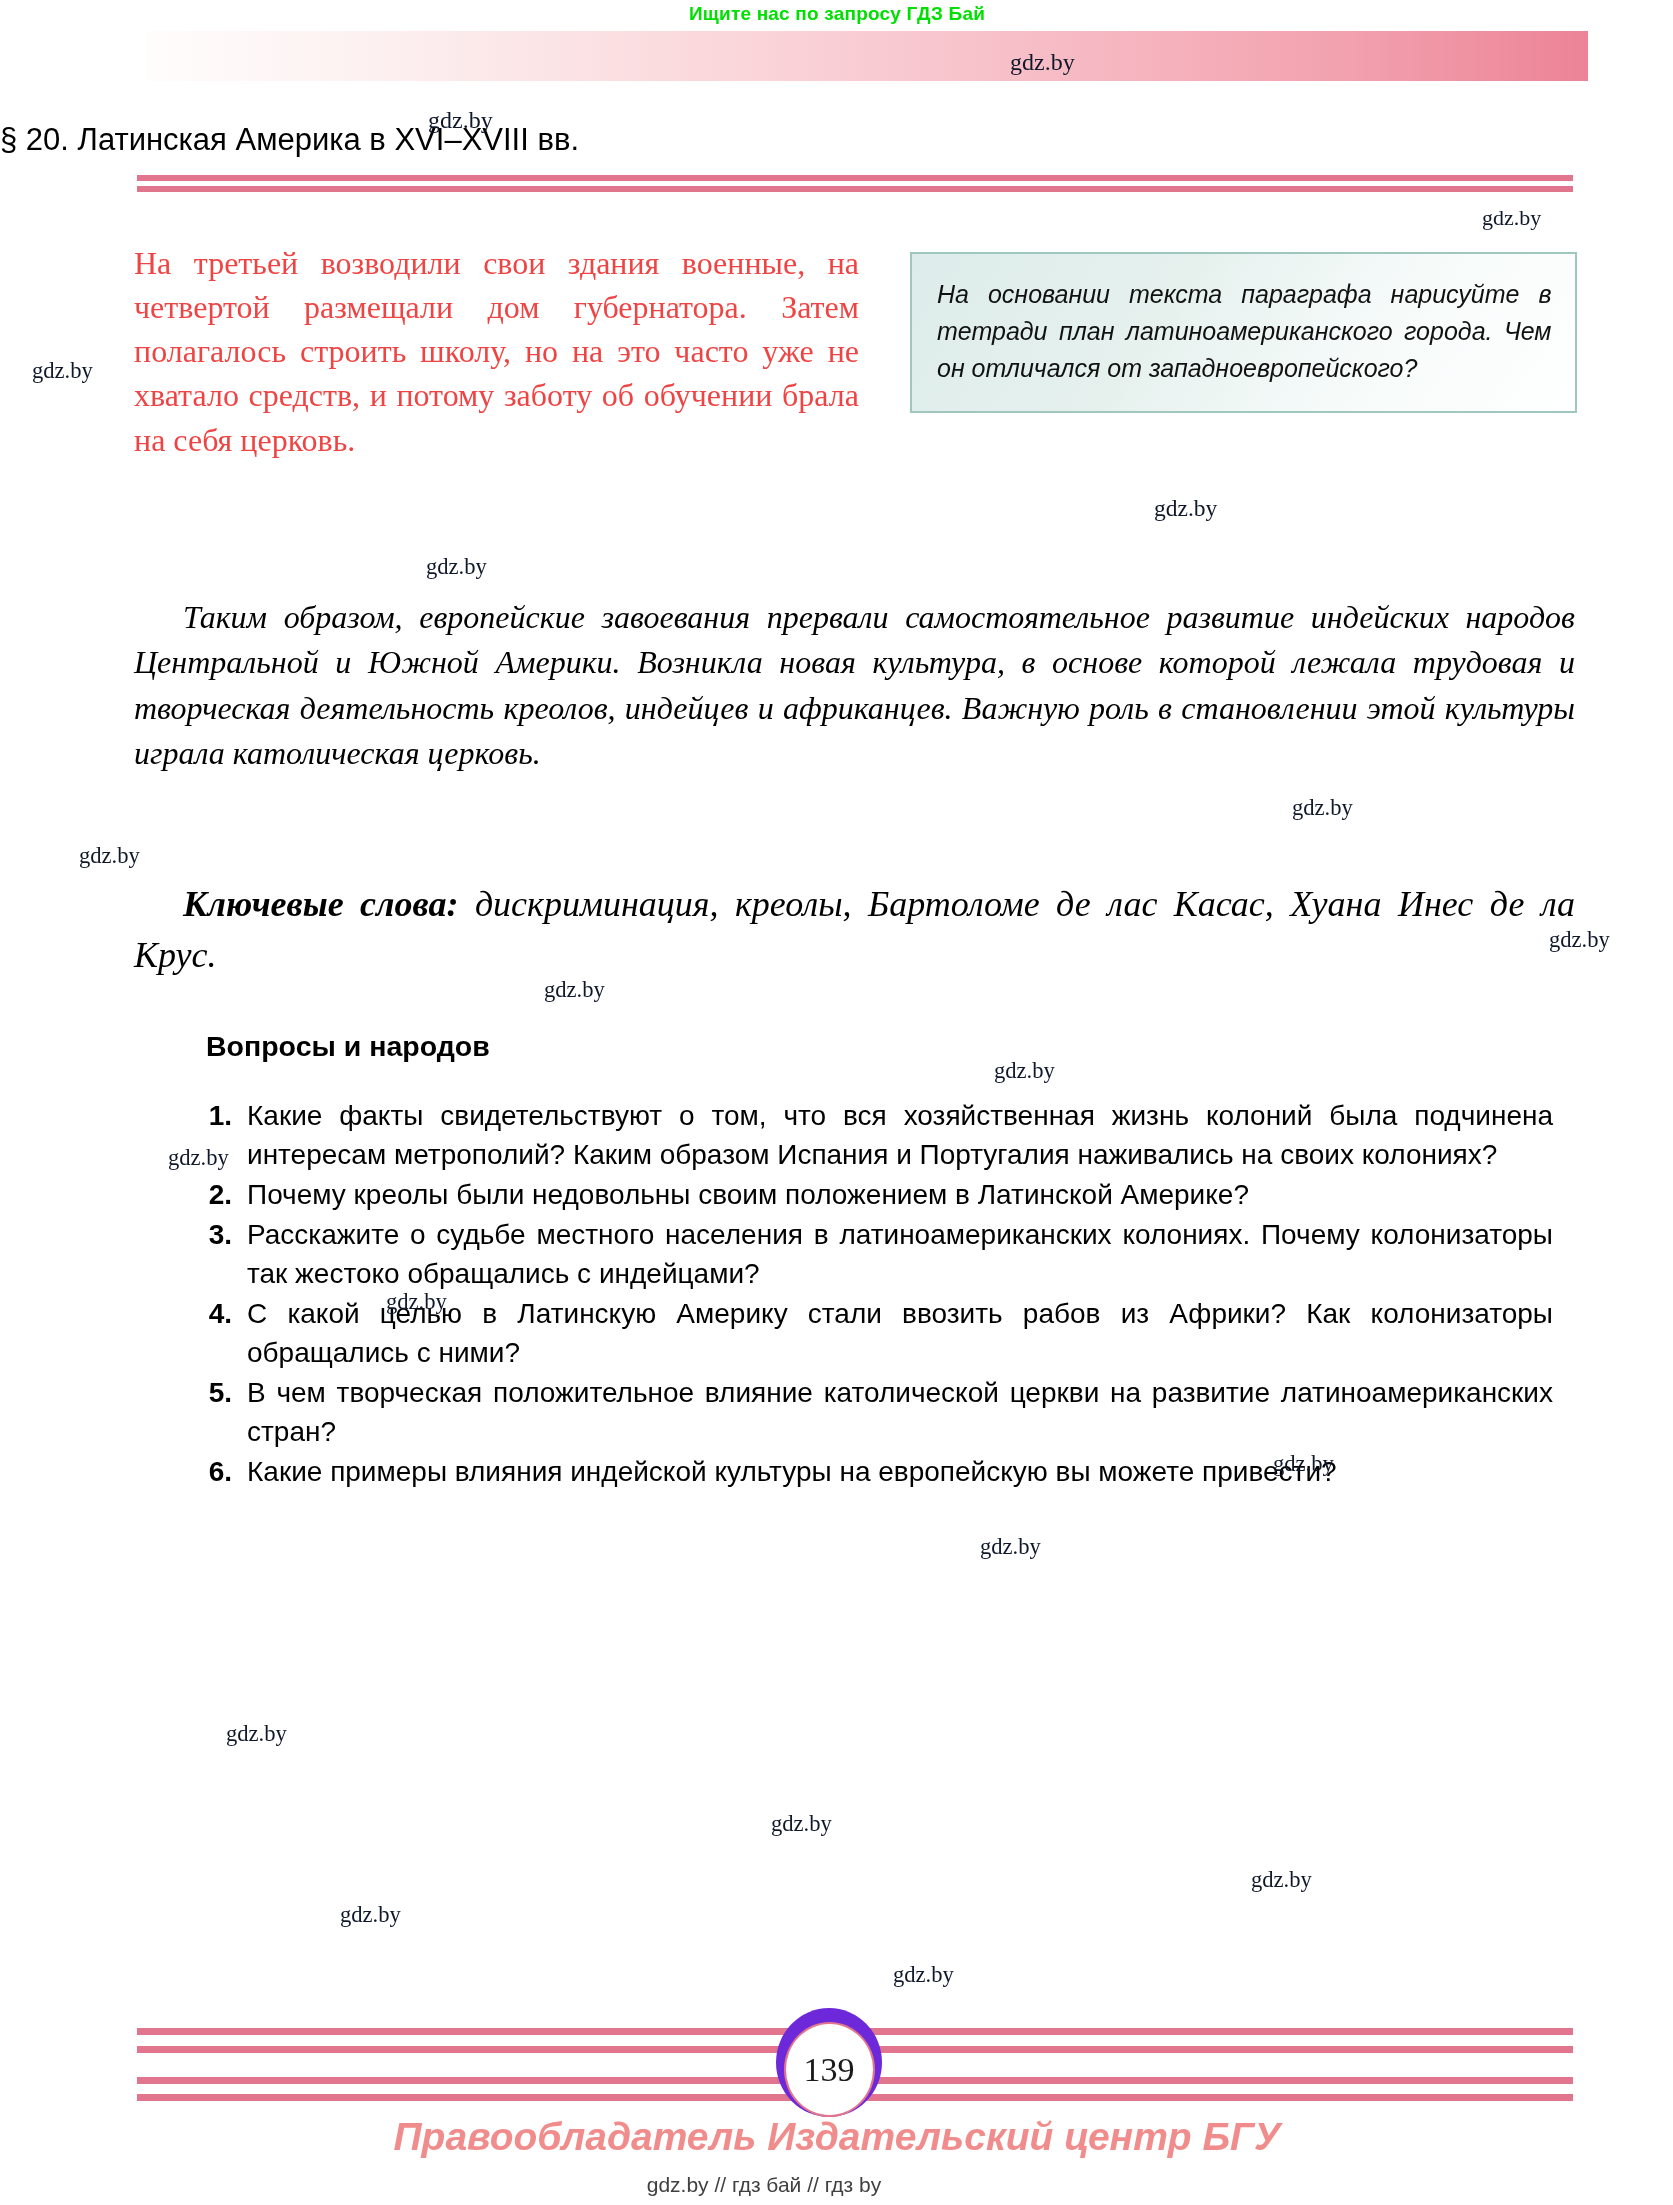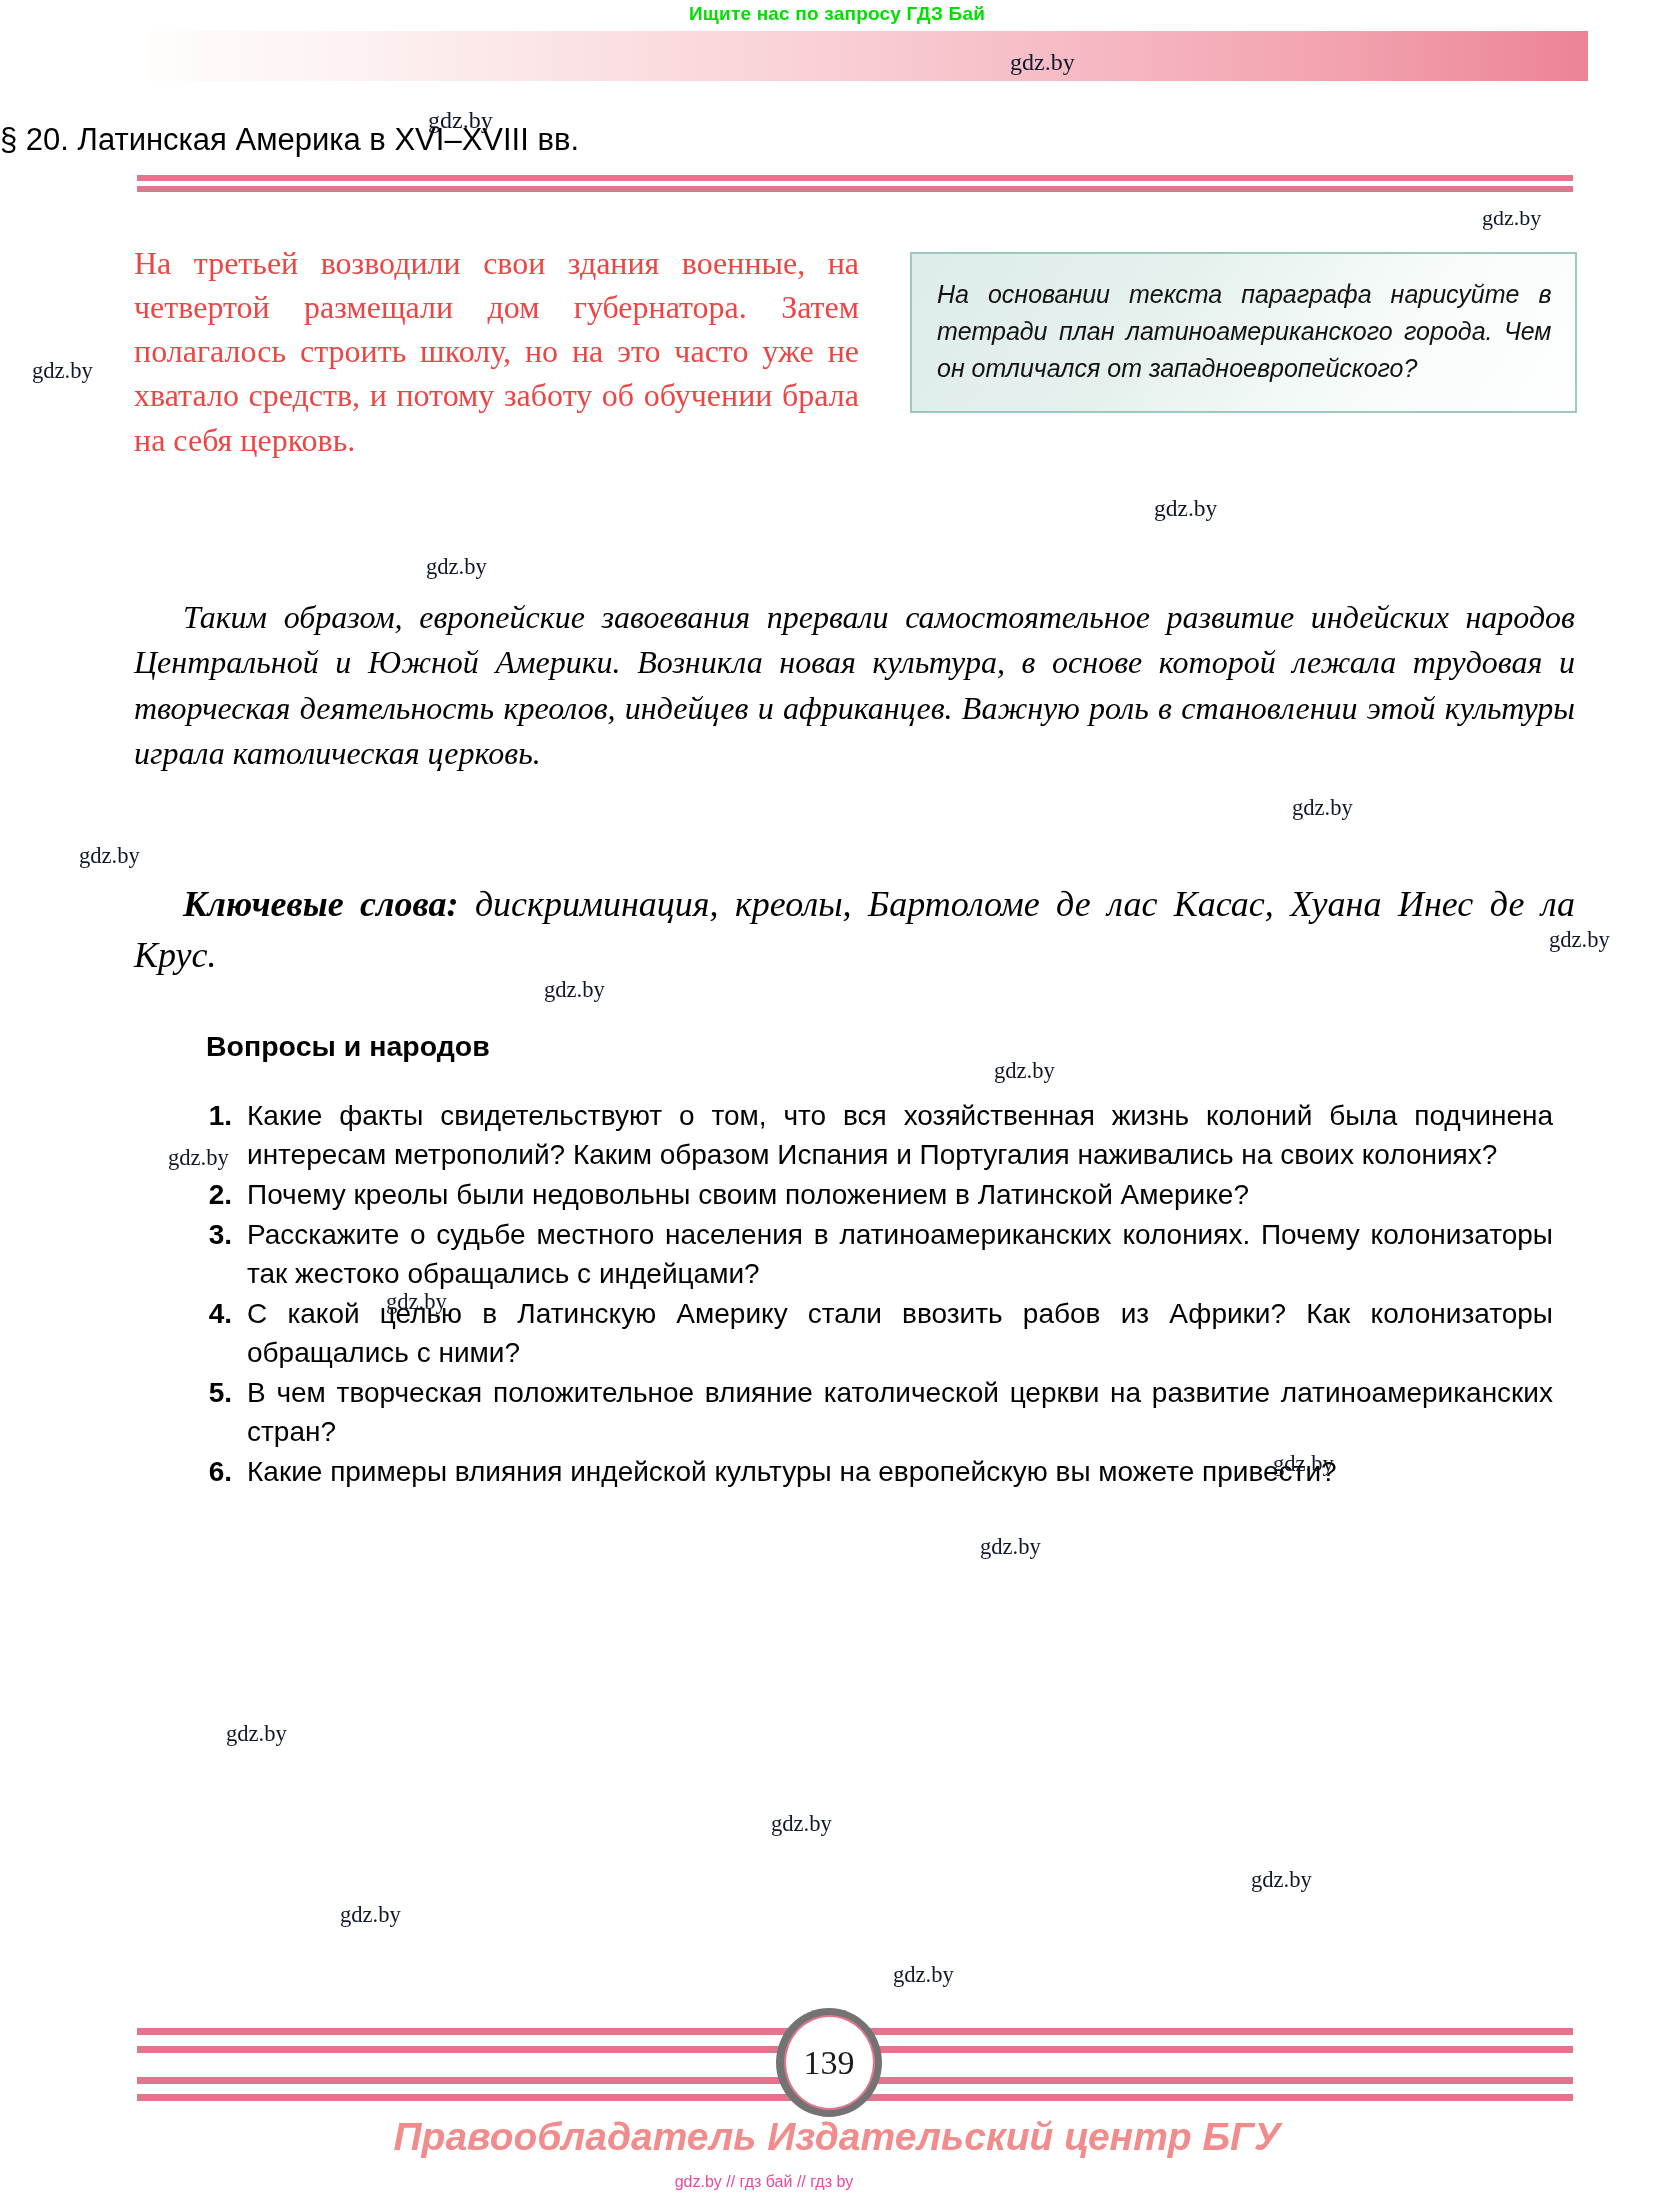--- a/index.html
+++ b/index.html
@@ -197,23 +197,23 @@
   .foot-rule.f3 { top: 2077px; }
   .foot-rule.f4 { top: 2094px; }
 
   .page-badge {
     position: absolute;
     top: 2008px;
     left: 776px;
     width: 106px;
     height: 109px;
     border-radius: 50%;
-    background: #737373;
+    background: #6d28d9;
     display: flex;
-    align-items: center;
+    align-items: flex-end;
     justify-content: center;
   }
   .page-badge .inner {
     width: 87px;
     height: 91px;
     border-radius: 50%;
     background: #ffffff;
     border: 2.5px solid #e2758e;
     display: flex;
     align-items: center;
@@ -239,22 +239,22 @@
     white-space: nowrap;
   }
 
   .footer-links {
     position: absolute;
     top: 2173px;
     left: 0;
     width: 1528px;
     text-align: center;
     font-family: "Liberation Sans", "DejaVu Sans", sans-serif;
-    font-size: 16px;
-    color: #ec4899;
+    font-size: 21px;
+    color: #404040;
     white-space: nowrap;
   }
 </style>
 </head>
 <body>
 
 <div class="promo-bar">
   <span class="promo-text">Ищите нас по запросу ГДЗ Бай</span>
 </div>
 

